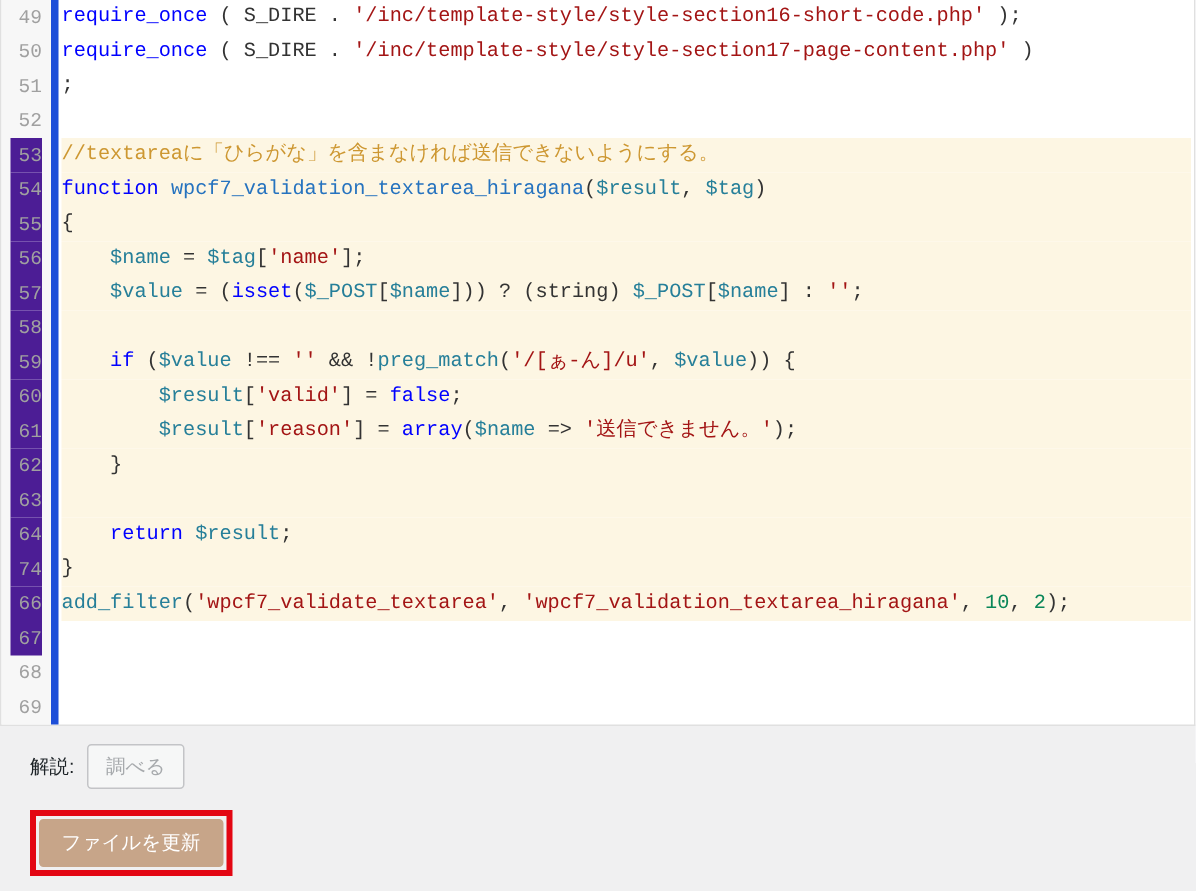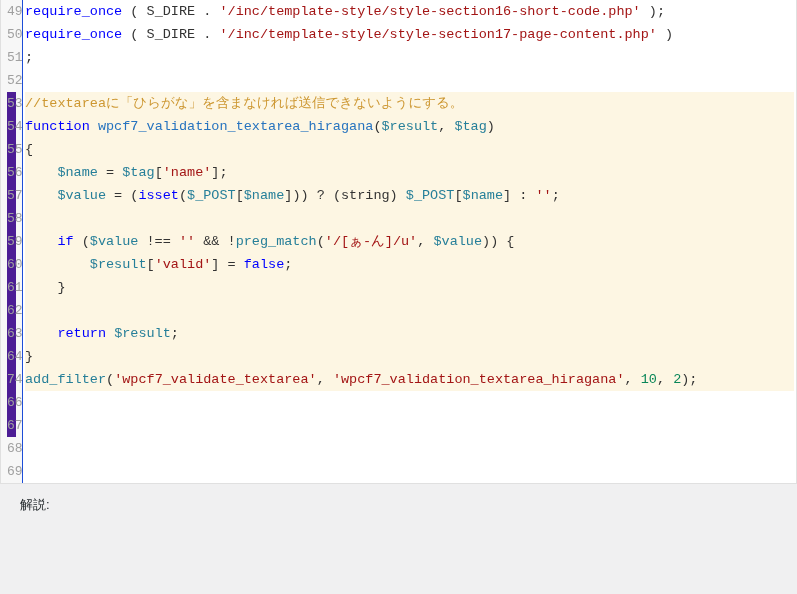--- a/index.html
+++ b/index.html
@@ -12,29 +12,29 @@
   .editor-wrap {
     background: #fff;
     border: 1px solid #e0e0e0;
     border-top: none;
   }
   .code-area {
     display: flex;
   }
   .gutter {
     background: #f7f7f7;
-    border-right: 1px solid #1d4ed8;
+    border-right: 5px solid #1d4ed8;
     text-align: right;
     padding: 0 6px;
     color: #a0a0a0;
     user-select: none;
     font-size: 13px;
     line-height: 23px;
     flex-shrink: 0;
-    width: 22px;
+    width: 38px;
   }
   .gutter .hl { background: #4c1d95; }
   .code {
     flex: 1;
     padding: 0 2px;
     font-size: 13.5px;
     line-height: 23px;
     white-space: pre;
     overflow: hidden;
   }
@@ -150,28 +150,33 @@
 </span><span class="line"><span class="plain">;</span>
 </span><span class="line">&nbsp;
 </span><span class="line hl"><span class="cmt">//textareaに「ひらがな」を含まなければ送信できないようにする。</span>
 </span><span class="line hl"><span class="kw">function</span><span class="plain"> </span><span class="fname">wpcf7_validation_textarea_hiragana</span><span class="plain">(</span><span class="var">$result</span><span class="plain">, </span><span class="var">$tag</span><span class="plain">)</span>
 </span><span class="line hl"><span class="plain">{</span>
 </span><span class="line hl"><span class="plain">    </span><span class="var">$name</span><span class="plain"> = </span><span class="var">$tag</span><span class="plain">[</span><span class="str">'name'</span><span class="plain">];</span>
 </span><span class="line hl"><span class="plain">    </span><span class="var">$value</span><span class="plain"> = (</span><span class="kw">isset</span><span class="plain">(</span><span class="var">$_POST</span><span class="plain">[</span><span class="var">$name</span><span class="plain">])) ? (string) </span><span class="var">$_POST</span><span class="plain">[</span><span class="var">$name</span><span class="plain">] : </span><span class="str">''</span><span class="plain">;</span>
 </span><span class="line hl">&nbsp;
 </span><span class="line hl"><span class="plain">    </span><span class="kw">if</span><span class="plain"> (</span><span class="var">$value</span><span class="plain"> !== </span><span class="str">''</span><span class="plain"> &amp;&amp; !</span><span class="fn">preg_match</span><span class="plain">(</span><span class="str">'/[ぁ-ん]/u'</span><span class="plain">, </span><span class="var">$value</span><span class="plain">)) {</span>
 </span><span class="line hl"><span class="plain">        </span><span class="var">$result</span><span class="plain">[</span><span class="str">'valid'</span><span class="plain">] = </span><span class="kw">false</span><span class="plain">;</span>
+</span><span class="line hl"><span class="plain">        </span><span class="var">$result</span><span class="plain">[</span><span class="str">'reason'</span><span class="plain">] = </span><span class="kw">array</span><span class="plain">(</span><span class="var">$name</span><span class="plain"> =&gt; </span><span class="str">'送信できません。'</span><span class="plain">);</span>
 </span><span class="line hl"><span class="plain">    }</span>
 </span><span class="line hl">&nbsp;
 </span><span class="line hl"><span class="plain">    </span><span class="kw">return</span><span class="plain"> </span><span class="var">$result</span><span class="plain">;</span>
 </span><span class="line hl"><span class="plain">}</span>
 </span><span class="line hl"><span class="fn">add_filter</span><span class="plain">(</span><span class="str">'wpcf7_validate_textarea'</span><span class="plain">, </span><span class="str">'wpcf7_validation_textarea_hiragana'</span><span class="plain">, </span><span class="num">10</span><span class="plain">, </span><span class="num">2</span><span class="plain">);</span>
 </span><span class="line">&nbsp;
 </span><span class="line">&nbsp;
 </span></div>
   </div>
 </div>
 
 <div class="bottom-bar">
   <div class="lookup-row">
     <span class="lookup-label">解説:</span>
+    <button class="btn-secondary">調べる</button>
+  </div>
+  <div class="btn-primary-wrap">
+    <button class="btn-primary">ファイルを更新</button>
   </div>
 </div>
 
 </body></html>

